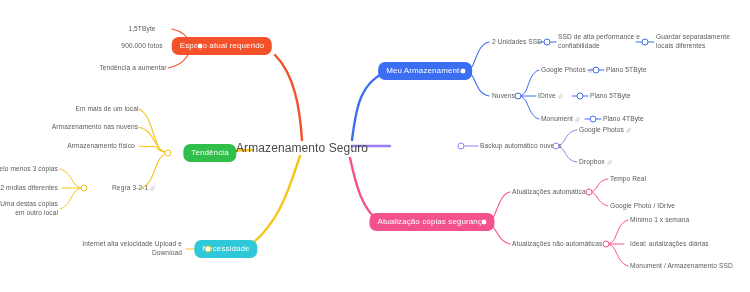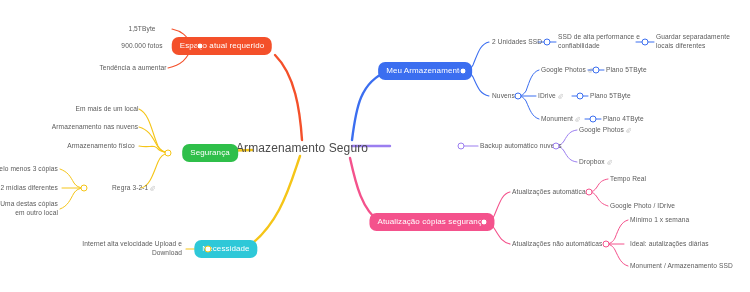--- a/index.html
+++ b/index.html
@@ -117,21 +117,21 @@
     <span>1,5TByte</span>
   </div>
   <div class="node leaf r" style="left:142px;top:46px;">
     <span>900.000 fotos</span>
   </div>
   <div class="node leaf r" style="left:133px;top:68px;">
     <span>Tendência a aumentar</span>
   </div>
 
   <div class="node pill" style="left:210px;top:153px;background:#2fbf4a;">
-    <span>Segurança</span>
+    <span>Tendência</span>
   </div>
   <div class="dot" style="left:168px;top:153px;border:1.6px solid #f5c518;"></div>
 
   <div class="node leaf r" style="left:107px;top:109px;">
     <span>Em mais de um local</span>
   </div>
   <div class="node leaf r" style="left:95px;top:127px;">
     <span>Armazenamento nas nuvens</span>
   </div>
   <div class="node leaf r" style="left:101px;top:146px;">

